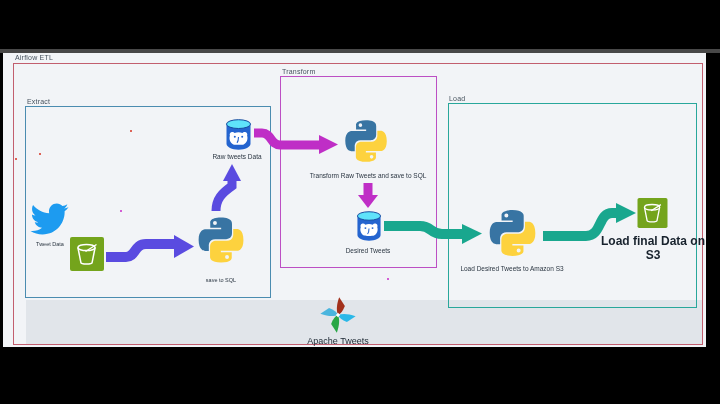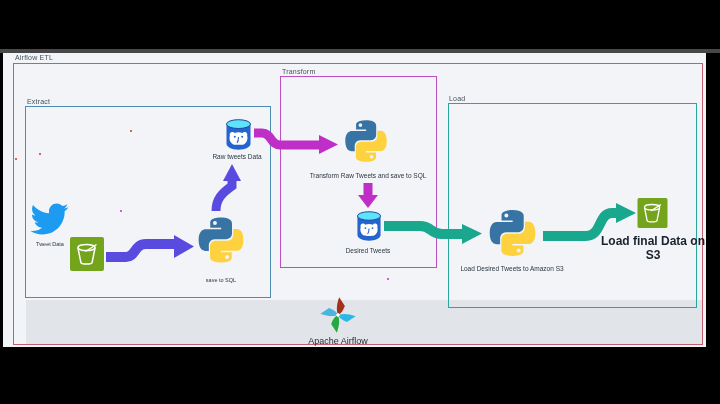--- a/index.html
+++ b/index.html
@@ -166,21 +166,21 @@
   <div class="abs" id="load-desired-label">Load Desired Tweets to Amazon S3</div>
 
   <svg class="abs" style="left:637px;top:145px" width="31" height="30">
       <use href="#s3-bucket" width="31" height="30"></use>
     </svg>
   <div class="abs big-label" id="load-final-label">Load final Data on S3</div>
 
   <svg class="abs" style="left:318px;top:243px" width="40" height="38">
       <use href="#airflow-pinwheel" width="40" height="38"></use>
     </svg>
-  <div class="abs" id="airflow-label">Apache Airflow</div>
+  <div class="abs" id="airflow-label">Apache Tweets</div>
 
   <div class="abs dot dot-red" style="left:130px;top:77px"></div>
   <div class="abs dot dot-red" style="left:39px;top:100px"></div>
   <div class="abs dot dot-red" style="left:15px;top:105px"></div>
   <div class="abs dot dot-mag" style="left:120px;top:157px"></div>
   <div class="abs dot dot-mag" style="left:387px;top:225px"></div>
 </div>
 
 <div class="abs" id="bottom-bar"></div>
 

